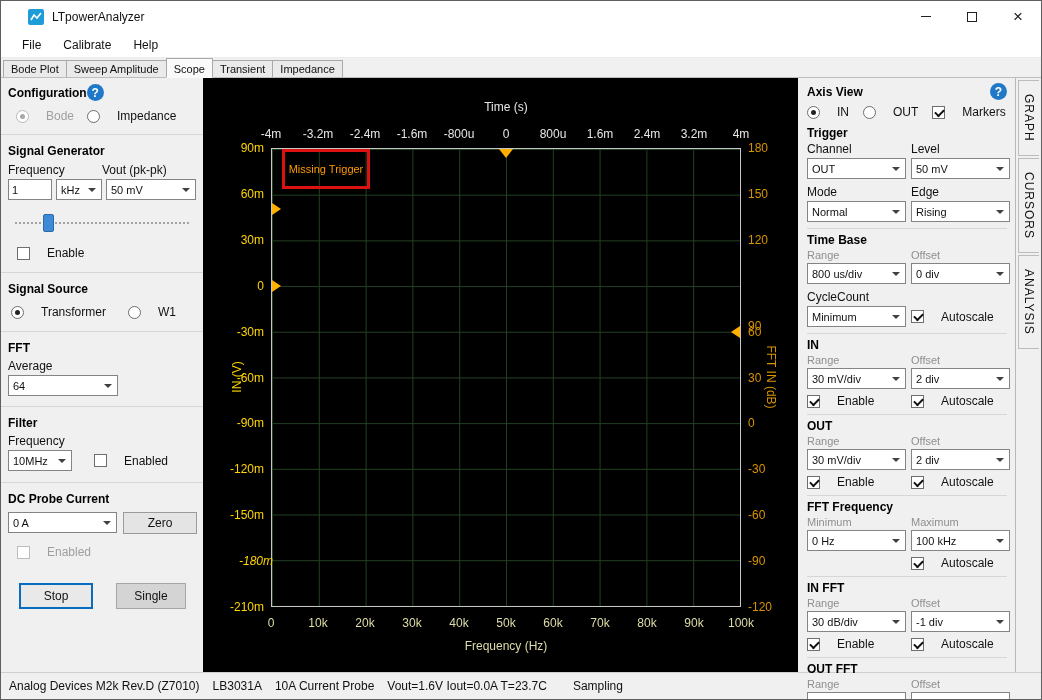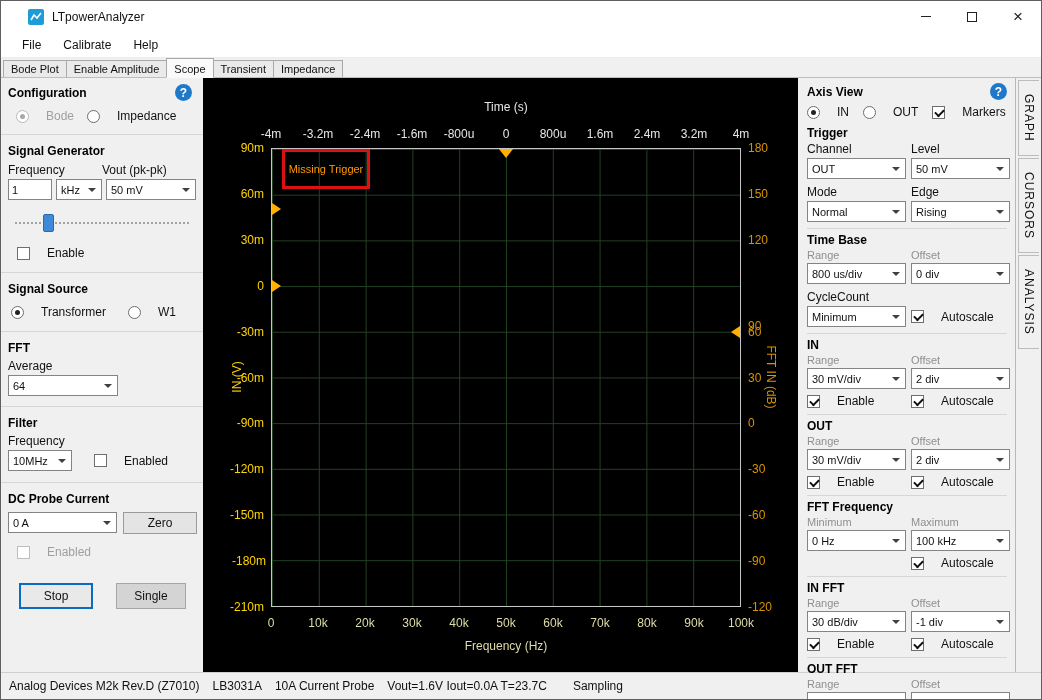--- a/index.html
+++ b/index.html
@@ -120,31 +120,31 @@
   </div>
 
   <div class="menubar">
     <span class="menu-item">File</span>
     <span class="menu-item">Calibrate</span>
     <span class="menu-item">Help</span>
   </div>
 
   <div class="tabbar">
     <span class="tab">Bode Plot</span>
-    <span class="tab">Enable Amplitude</span>
+    <span class="tab">Sweep Amplitude</span>
     <span class="tab active">Scope</span>
     <span class="tab">Transient</span>
     <span class="tab">Impedance</span>
   </div>
 
   <div class="content">
 
     <div class="left-panel">
 
-      <div style="display:flex;align-items:center;justify-content:space-between;padding:6px 11px 0 7px;">
+      <div style="display:flex;align-items:center;padding:6px 11px 0 7px;">
         <span class="sec-title">Configuration</span>
         <span class="help-icon">?</span>
       </div>
       <div style="display:flex;gap:13px;margin:8px 0 0 15px;">
         <label class="radio-row disabled">
           <span class="radio dis checked"></span>
           <span>Bode</span>
         </label>
         <label class="radio-row">
           <span class="radio"></span>
@@ -287,21 +287,21 @@
         <span class="tick tick-x freq-color" style="left: 538px; top: 538px;">100k</span>
         <span class="tick tick-l in-color" style="left: 61px; top: 70px;">90m</span>
         <span class="tick tick-l in-color" style="left: 61px; top: 115.9px;">60m</span>
         <span class="tick tick-l in-color" style="left: 61px; top: 161.8px;">30m</span>
         <span class="tick tick-l in-color" style="left: 61px; top: 207.7px;">0</span>
         <span class="tick tick-l in-color" style="left: 61px; top: 253.6px;">-30m</span>
         <span class="tick tick-l in-color" style="left: 61px; top: 299.5px;">-60m</span>
         <span class="tick tick-l in-color" style="left: 61px; top: 345.4px;">-90m</span>
         <span class="tick tick-l in-color" style="left: 61px; top: 391.3px;">-120m</span>
         <span class="tick tick-l in-color" style="left: 61px; top: 437.2px;">-150m</span>
-        <span class="tick tick-l in-color" style="left: 63px; top: 483.1px;">-180m</span>
+        <span class="tick tick-l in-color" style="left: 70px; top: 483.1px; font-style: italic;">-180m</span>
         <span class="tick tick-l in-color" style="left: 61px; top: 529px;">-210m</span>
         <span class="tick tick-r fft-color" style="left: 545px; top: 70px;">180</span>
         <span class="tick tick-r fft-color" style="left: 545px; top: 115.9px;">150</span>
         <span class="tick tick-r fft-color" style="left: 545px; top: 161.8px;">120</span>
         <span class="tick tick-r fft-color" style="left: 545px; top: 207.7px; margin-top: 40px;">90</span>
         <span class="tick tick-r fft-color" style="left: 545px; top: 253.6px;">60</span>
         <span class="tick tick-r fft-color" style="left: 545px; top: 299.5px;">30</span>
         <span class="tick tick-r fft-color" style="left: 545px; top: 345.4px;">0</span>
         <span class="tick tick-r fft-color" style="left: 545px; top: 391.3px;">-30</span>
         <span class="tick tick-r fft-color" style="left: 545px; top: 437.2px;">-60</span>

